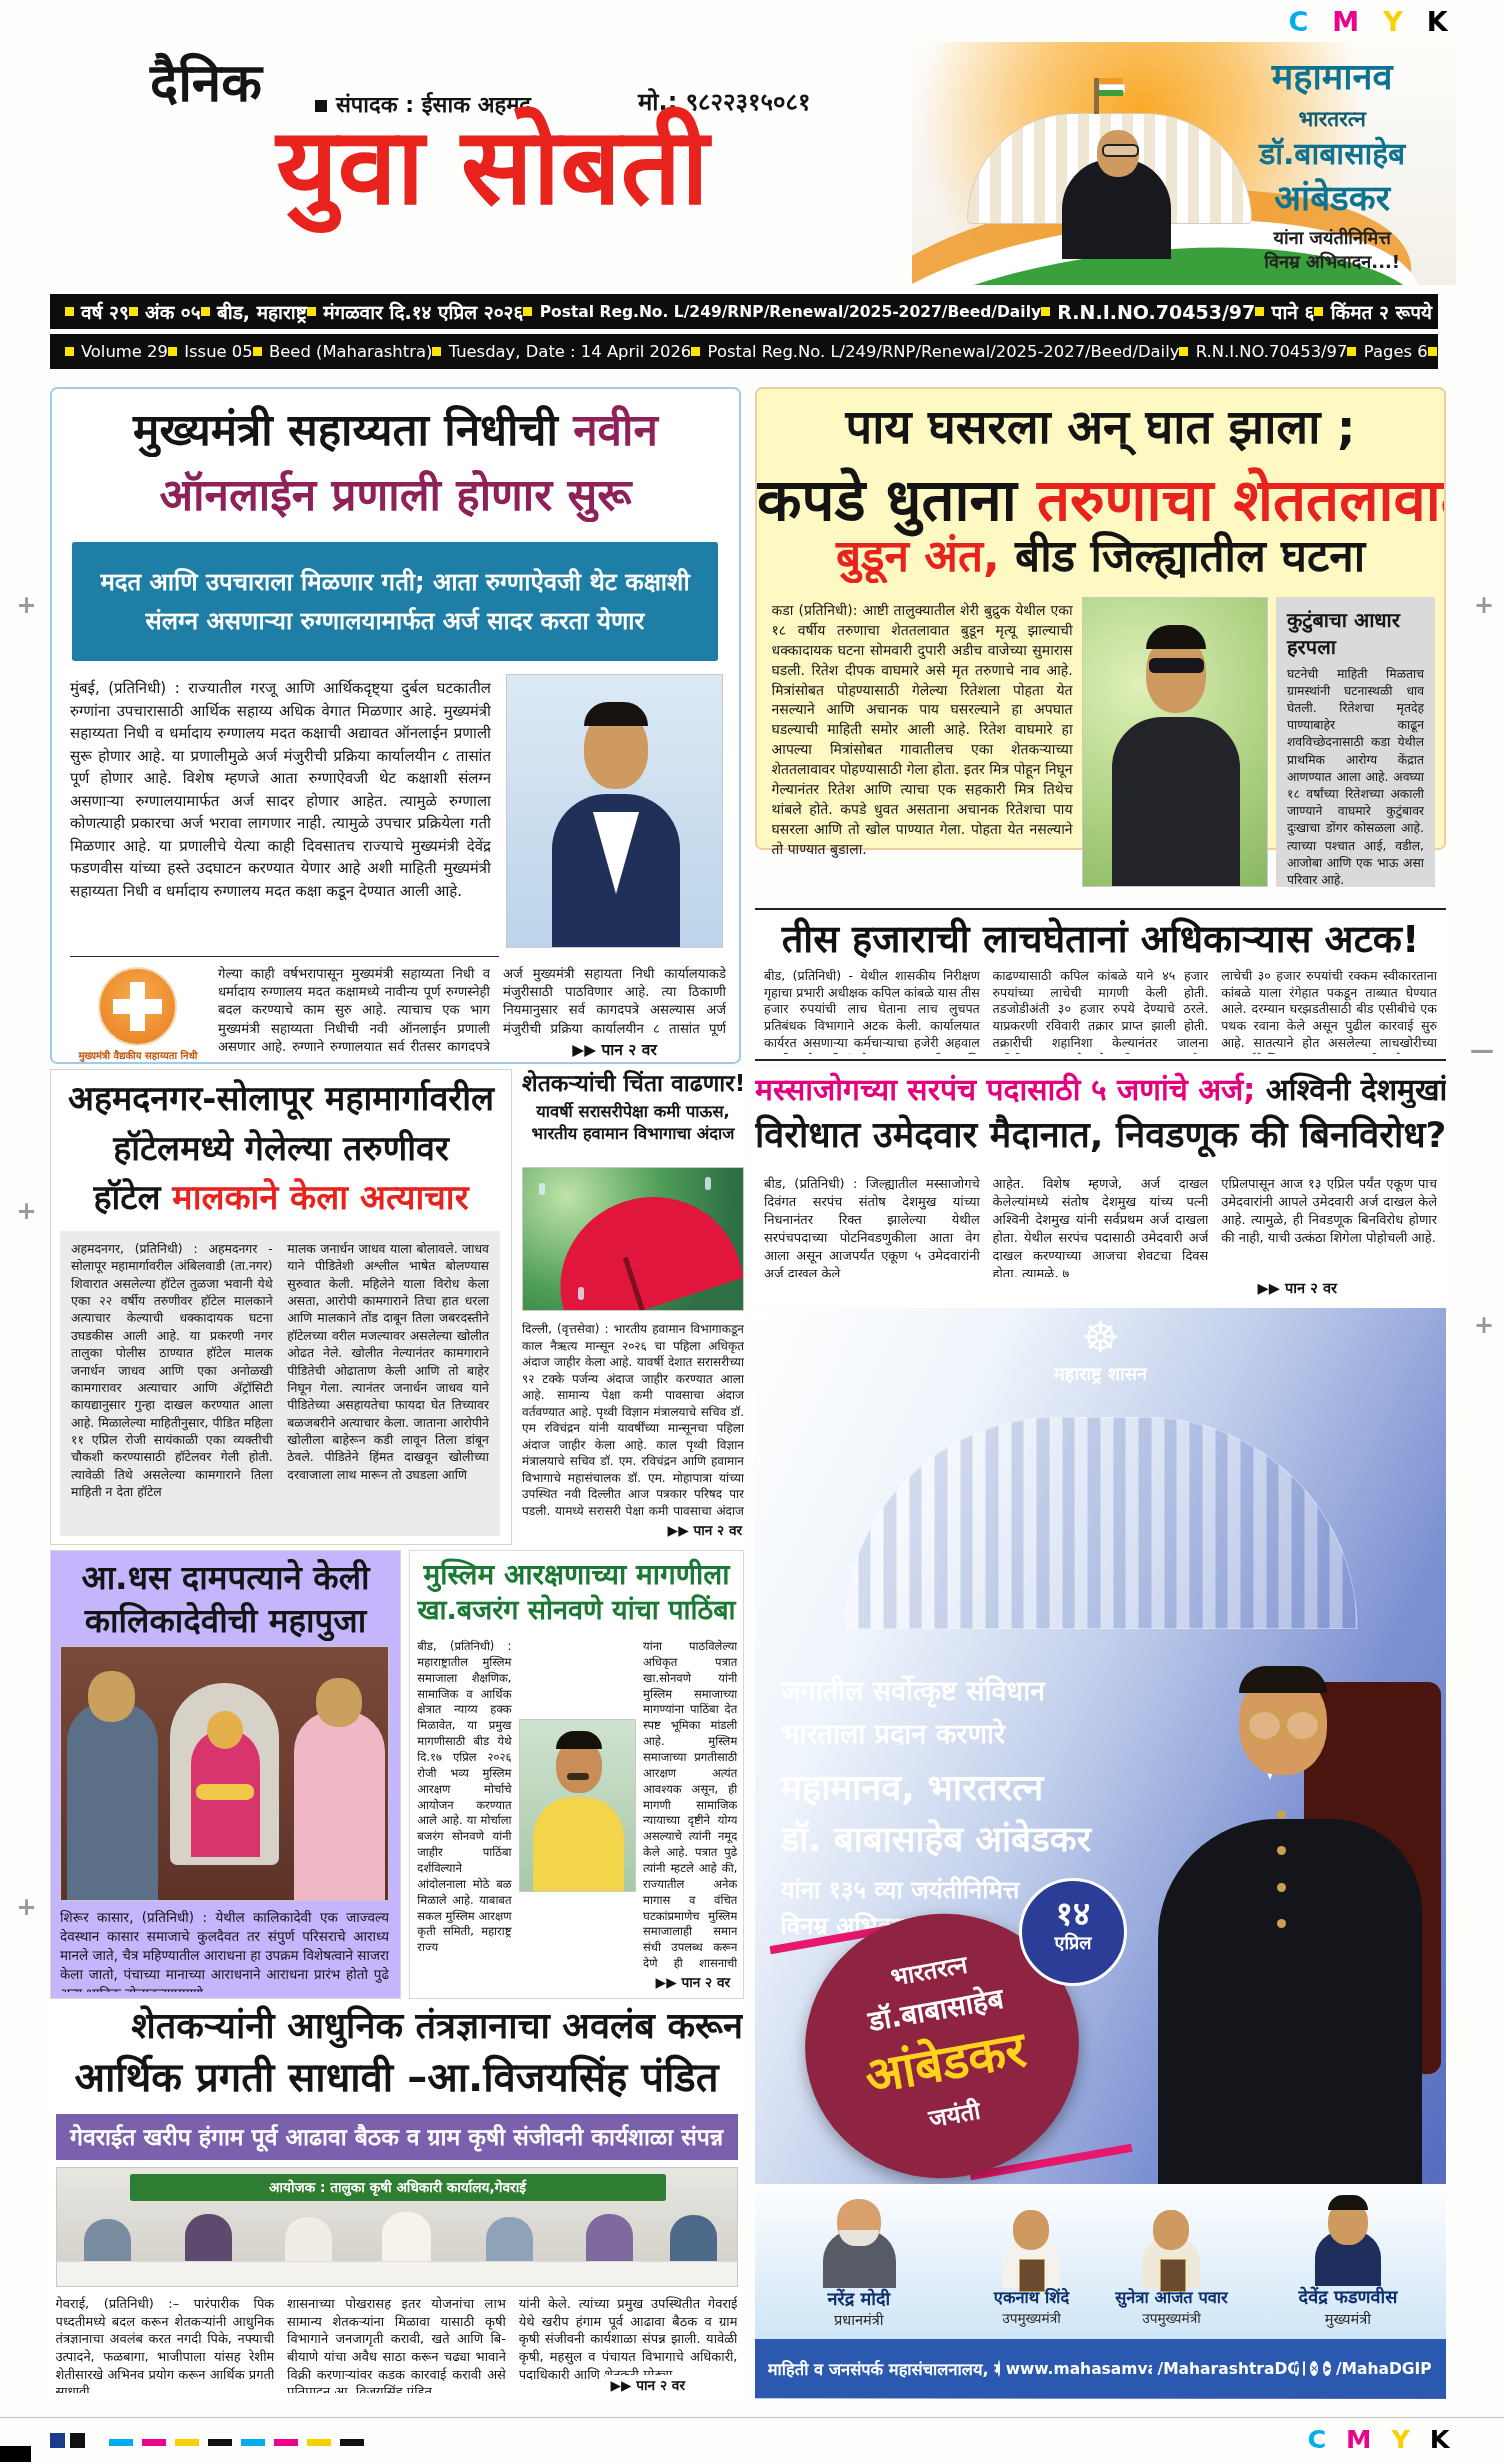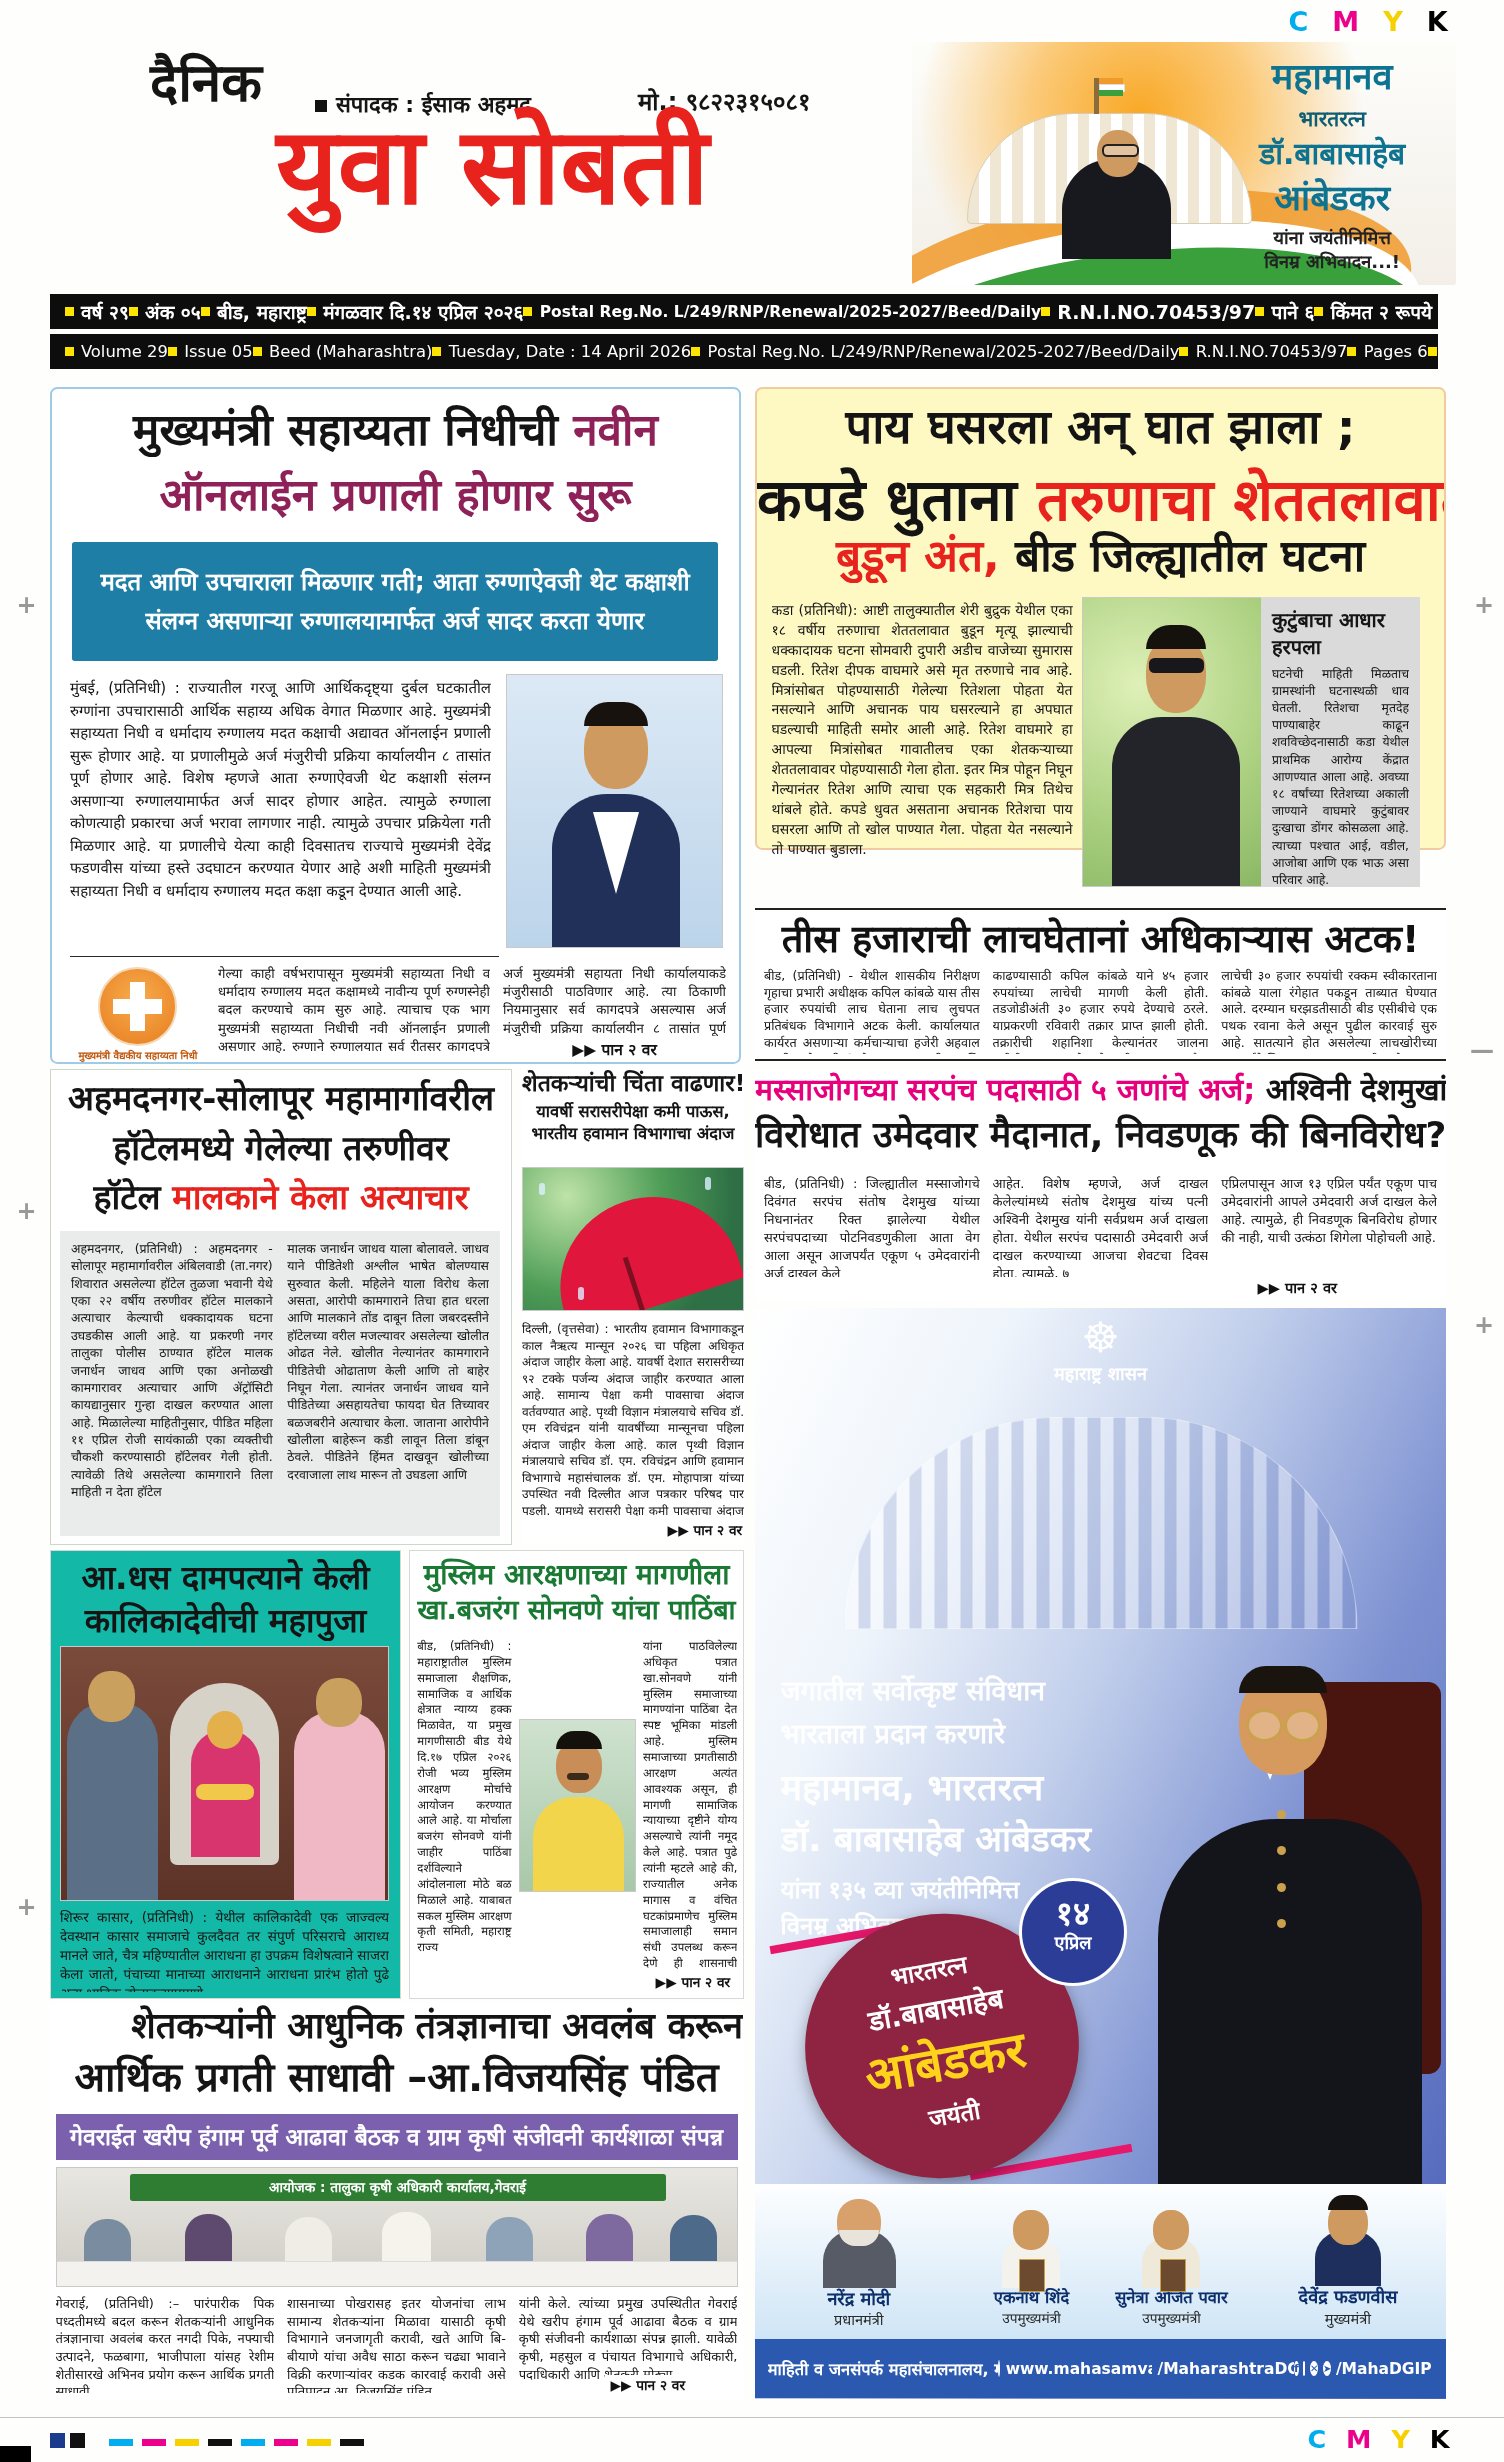--- a/index.html
+++ b/index.html
@@ -172,21 +172,21 @@
     <div class="abs hl c nw" style="left:0;top:139px;width:100%;font-size:44px;">
       <span style="color:#e8221c;">बुडून अंत, </span><span style="color:#141414;">बीड जिल्ह्यातील घटना</span>
     </div>
     <div class="abs j" style="left:14.6px;top:212px;width:301px;height:288px;font-size:14px;line-height:1.42;overflow:hidden;">कडा (प्रतिनिधी): आष्टी तालुक्यातील शेरी बुद्रुक येथील एका १८ वर्षीय तरुणाचा शेततलावात बुडून मृत्यू झाल्याची धक्कादायक घटना सोमवारी दुपारी अडीच वाजेच्या सुमारास घडली. रितेश दीपक वाघमारे असे मृत तरुणाचे नाव आहे. मित्रांसोबत पोहण्यासाठी गेलेल्या रितेशला पोहता येत नसल्याने आणि अचानक पाय घसरल्याने हा अपघात घडल्याची माहिती समोर आली आहे. रितेश वाघमारे हा आपल्या मित्रांसोबत गावातीलच एका शेतकऱ्याच्या शेततलावावर पोहण्यासाठी गेला होता. इतर मित्र पोहून निघून गेल्यानंतर रितेश आणि त्याचा एक सहकारी मित्र तिथेच थांबले होते. कपडे धुवत असताना अचानक रितेशचा पाय घसरला आणि तो खोल पाण्यात गेला. पोहता येत नसल्याने तो पाण्यात बुडाला.</div>
     <div class="photo" style="left:325px;top:208px;width:186px;height:290px;background:radial-gradient(circle at 30% 30%,#dff0b8,#a9cf7e 60%,#8ab764);">
       <div class="abs" style="left:29px;top:119px;width:128px;height:173px;background:#23242a;border-radius:50px 50px 0 0;"></div>
       <div class="abs" style="left:63px;top:38px;width:60px;height:77px;background:#cf9a5f;border-radius:46%;"></div>
       <div class="abs" style="left:63px;top:27px;width:60px;height:24px;background:#15110d;border-radius:36px 36px 0 0;"></div>
       <div class="abs" style="left:66px;top:60px;width:55px;height:14.6px;background:#17171c;border-radius:5.5px;"></div>
     </div>
-    <div class="abs gbox" style="left:504px;top:208px;width:159px;height:290px;padding:9px 11px;background:#dadada;">
+    <div class="abs gbox" style="left:519px;top:208px;width:159px;height:290px;padding:9px 11px;background:#dadada;">
       <div class="b" style="font-size:20px;margin-bottom:5.5px;">कुटुंबाचा आधार हरपला</div>
       <div class="j" style="font-size:12.3px;line-height:1.4;overflow:hidden;height:237px;">घटनेची माहिती मिळताच ग्रामस्थांनी घटनास्थळी धाव घेतली. रितेशचा मृतदेह पाण्याबाहेर काढून शवविच्छेदनासाठी कडा येथील प्राथमिक आरोग्य केंद्रात आणण्यात आला आहे. अवघ्या १८ वर्षांच्या रितेशच्या अकाली जाण्याने वाघमारे कुटुंबावर दुःखाचा डोंगर कोसळला आहे. त्याच्या पश्चात आई, वडील, आजोबा आणि एक भाऊ असा परिवार आहे.</div>
     </div>
   </div>
 
   <div class="abs" style="left:755px;top:908px;width:691px;height:153px;border-top:2.7px solid #222;border-bottom:2.7px solid #222;background:#fff;box-sizing:border-box;">
     <div class="abs hl c nw" style="left:0;top:5.5px;width:100%;font-size:38px;color:#111;">तीस हजाराची लाचघेतानां अधिकाऱ्यास अटक!</div>
     <div class="abs colrow" style="left:9px;top:58px;width:673px;height:86px;font-size:12.6px;line-height:1.33;">
       <div>बीड, (प्रतिनिधी) - येथील शासकीय निरीक्षण गृहाचा प्रभारी अधीक्षक कपिल कांबळे यास तीस हजार रुपयांची लाच घेताना लाच लुचपत प्रतिबंधक विभागाने अटक केली. कार्यालयात कार्यरत असणाऱ्या कर्मचाऱ्याचा हजेरी अहवाल सुरळीतपणे वरिष्ठांकडे पाठवण्यासाठी आणि संबंधित आदेश</div>
       <div>काढण्यासाठी कपिल कांबळे याने ४५ हजार रुपयांच्या लाचेची मागणी केली होती. तडजोडीअंती ३० हजार रुपये देण्याचे ठरले. याप्रकरणी रविवारी तक्रार प्राप्त झाली होती. तक्रारीची शहानिशा केल्यानंतर जालना एसीबीच्या पथकाने सोमवारी पालवण चौक परिसरात सापळा रचला. यावेळी</div>
@@ -330,21 +330,21 @@
       <span class="b nw" style="font-size:15.5px;display:flex;align-items:center;gap:4.6px;">
         <span style="width:15.5px;height:15.5px;background:#fff;color:#2b59b0;border-radius:50%;font-size:11px;text-align:center;line-height:15.5px;display:inline-block;">f</span>
         <span style="width:15.5px;height:15.5px;border:1.8px solid #fff;border-radius:4.6px;display:inline-block;box-sizing:border-box;"></span>
         <span style="width:15.5px;height:15.5px;background:#fff;color:#2b59b0;border-radius:50%;font-size:10px;text-align:center;line-height:15.5px;display:inline-block;">✕</span>
         <span style="width:15.5px;height:15.5px;background:#fff;color:#2b59b0;border-radius:50%;font-size:10px;text-align:center;line-height:15.5px;display:inline-block;">➤</span>
         <span>/MahaDGIPR</span>
       </span>
     </div>
   </div>
 
-  <div class="abs" style="left:50px;top:1550px;width:351px;height:449px;background:#14b8a6;border:1.8px solid #d8d8d8;box-sizing:border-box;">
+  <div class="abs" style="left:50px;top:1550px;width:351px;height:449px;background:#c4b5fd;border:1.8px solid #d8d8d8;box-sizing:border-box;">
     <div class="hl c nw" style="font-size:33px;margin-top:5.5px;color:#141414;">आ.धस दामपत्याने केली</div>
     <div class="hl c nw" style="font-size:33px;margin-top:1.8px;color:#141414;">कालिकादेवीची महापुजा</div>
     <div class="photo" style="left:9px;top:95px;width:329px;height:255px;background:linear-gradient(#7a4a3a,#5d3328);">
       <div class="abs" style="left:109px;top:36px;width:109px;height:182px;background:#d6d2c8;border-radius:55px 55px 7.3px 7.3px;"></div>
       <div class="abs" style="left:130px;top:82px;width:69px;height:128px;background:#d8356e;border-radius:35px 35px 0 0;"></div>
       <div class="abs" style="left:146px;top:64px;width:36px;height:38px;background:#e3b04c;border-radius:50%;"></div>
       <div class="abs" style="left:135px;top:137px;width:58px;height:16.4px;background:#f2c84b;border-radius:7.3px;"></div>
       <div class="abs" style="left:5.5px;top:55px;width:91px;height:201px;background:#5b6f86;border-radius:40px 40px 0 0;"></div>
       <div class="abs" style="left:27px;top:24px;width:47px;height:51px;background:#caa05e;border-radius:46%;"></div>
       <div class="abs" style="left:233px;top:64px;width:91px;height:192px;background:#f0b8c4;border-radius:40px 40px 0 0;"></div>

